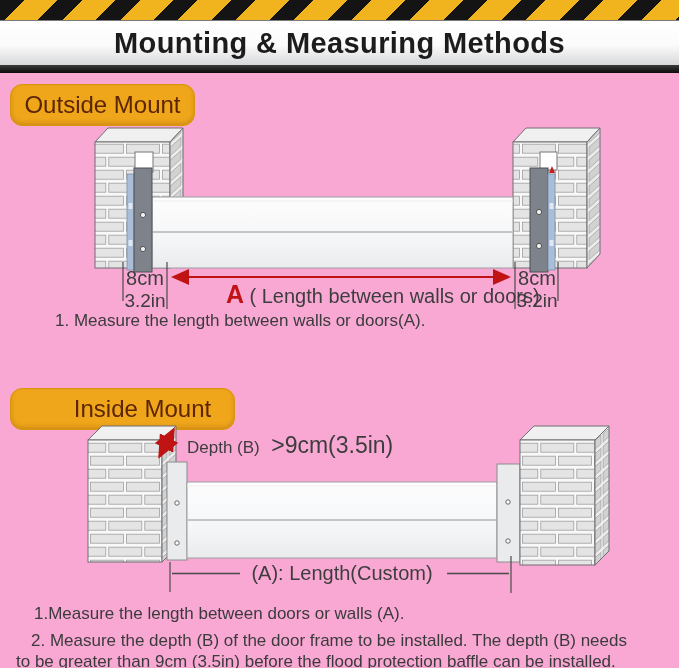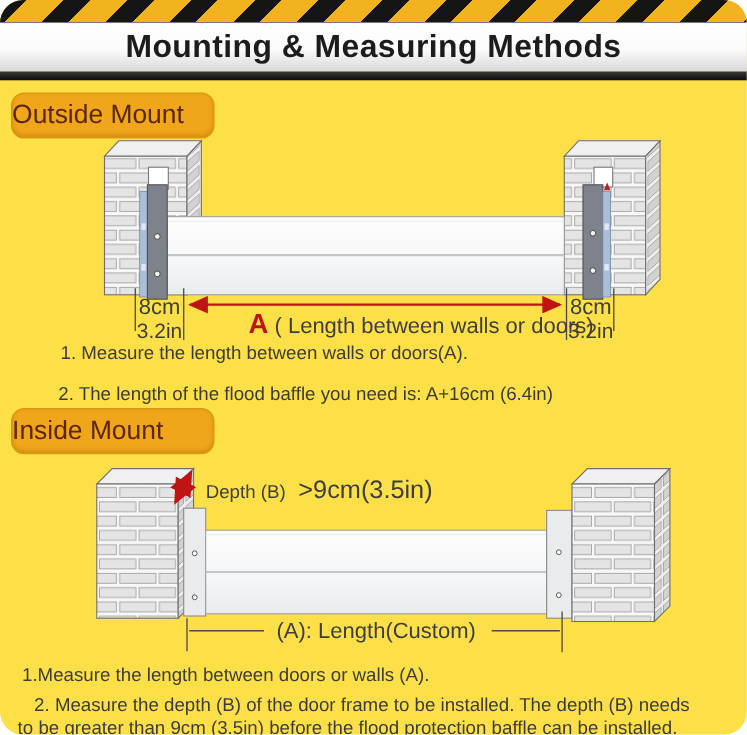--- a/index.html
+++ b/index.html
@@ -1,18 +1,18 @@
 <!DOCTYPE html>
 <html><head>
 <meta charset="utf-8">
 <style>
   html,body{margin:0;padding:0;background:#ffffff;}
   .page{
-    position:relative;width:679px;height:668px;background:#fde047;
-    font-family:"Liberation Sans",sans-serif;overflow:hidden;border-radius:21px;
+    position:relative;width:679px;height:668px;background:#f9a8d4;
+    font-family:"Liberation Sans",sans-serif;overflow:hidden;
   }
   
   .hazard{
     position:absolute;top:0;left:0;width:679px;height:20px;
     background:repeating-linear-gradient(135deg,#141414 0 17px,#f2b41e 17px 41px);
     border-bottom:1px solid #7a7a7a;
   }
   .title-band{
     position:absolute;top:21px;left:0;width:679px;height:44px;
     background:linear-gradient(#ffffff 0%,#fbfbfb 55%,#d7d8d9 100%);
@@ -22,26 +22,26 @@
     margin:0;font-size:29px;font-weight:bold;color:#1c1c1c;letter-spacing:.4px;
   }
   .black-bar{
     position:absolute;top:65px;left:0;width:679px;height:8px;
     background:linear-gradient(#3a3a3a,#0b0b0b);
   }
   
   .badge{
     position:absolute;left:10px;width:183px;height:40px;
     background:#efa61b;border:1px solid #d8950e;border-radius:12px;
-    display:flex;align-items:center;justify-content:flex-start;
+    display:flex;align-items:center;justify-content:center;
     font-size:24px;color:#5c2603;
     box-shadow:inset 0 -2px 4px rgba(150,90,0,.35);
   }
   .badge.outside{top:84px;}
-  .badge.inside{top:371px;}
+  .badge.inside{top:388px;padding-left:40px;}
   
   svg.diagram{position:absolute;left:0;display:block;}
   #svg-outside{top:125px;}
   #svg-inside{top:422px;}
   .dtext{font-family:"Liberation Sans",sans-serif;fill:#3d3d3d;}
   .topface{fill:#f0f0f0;stroke:#6f6f6f;stroke-width:1;}
   .tick{stroke:#4a4a4a;stroke-width:1.2;}
   
   .step{position:absolute;margin:0;font-size:17px;color:#3b3b3b;white-space:nowrap;}
 </style>
@@ -132,21 +132,20 @@
       <text class="dtext" x="537" y="285" font-size="20" text-anchor="middle">8cm</text>
       <text class="dtext" x="537" y="307" font-size="19" text-anchor="middle">3.2in</text>
       <text x="226" y="303">
         <tspan font-size="25" font-weight="bold" fill="#c01414">A</tspan>
         <tspan class="dtext" font-size="20" dx="1">( Length between walls or doors)</tspan>
       </text>
     </g>
   </svg>
 
   <p class="step" style="top:311px;left:55px">1. Measure the length between walls or doors(A).</p>
-  <p class="step" style="top:349px;left:53px">2. The length of the flood baffle you need is: A+16cm (6.4in)</p>
 
   <div class="badge inside">
     <span>Inside Mount</span>
   </div>
 
   <svg id="svg-inside" class="diagram" width="679" height="175" viewBox="0 422 679 175">
 
     <g>
       <polygon class="topface" points="88,440 162,440 176,426 102,426"></polygon>
       <rect x="88" y="440" width="74" height="122" fill="url(#bk)" stroke="#6f6f6f"></rect>
@@ -187,17 +186,17 @@
 
     <g>
       <line class="tick" x1="170" y1="562" x2="170" y2="592"></line>
       <line class="tick" x1="511" y1="556" x2="511" y2="593"></line>
       <line x1="172" y1="573.5" x2="240" y2="573.5" stroke="#4a4a4a" stroke-width="1.4"></line>
       <line x1="447" y1="573.5" x2="509" y2="573.5" stroke="#4a4a4a" stroke-width="1.4"></line>
       <text class="dtext" x="342" y="580" font-size="20" text-anchor="middle">(A): Length(Custom)</text>
     </g>
   </svg>
 
-  <p class="step" style="top:604px;left:20px">1.Measure the length between doors or walls (A).</p>
+  <p class="step" style="top:604px;left:34px">1.Measure the length between doors or walls (A).</p>
   <p class="step" style="top:631px;left:31px">2. Measure the depth (B) of the door frame to be installed. The depth (B) needs</p>
   <p class="step" style="top:652px;left:16px">to be greater than 9cm (3.5in) before the flood protection baffle can be installed.</p>
 
 </div>
 
 </body></html>

